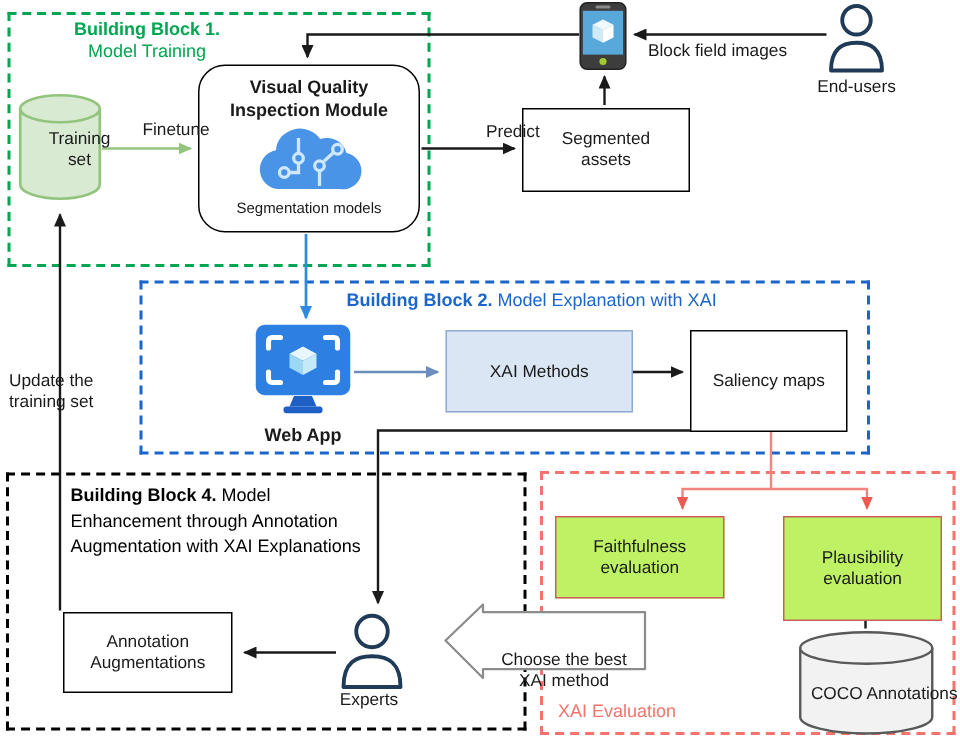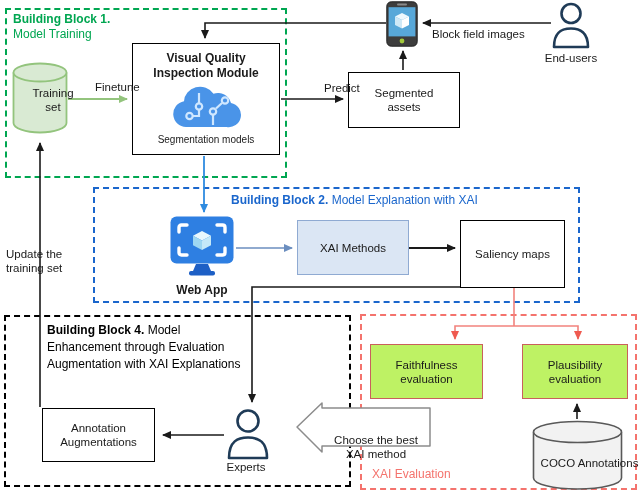--- a/index.html
+++ b/index.html
@@ -40,33 +40,33 @@
 </head>
 <body>
 
 <div id="stage">
 
   <div class="bb green" style="left:5px; top:8px; width:282px; height:170px;"></div>
   <div class="bb blue" style="left:93px; top:187px; width:487px; height:116px;"></div>
   <div class="bb red" style="left:360px; top:314px; width:277px; height:176px;"></div>
   <div class="bb" style="left:4px; top:315px; width:347px; height:172px;"></div>
 
-  <div class="bb-label" style="left:13px; top:12px; color:#00a651; width:170px;">
+  <div class="bb-label" style="left:13px; top:12px; color:#00a651; width:170px;text-align:center;">
     <b>Building Block 1.</b><br>
     <span>Model Training</span>
   </div>
   <div class="bb-label" style="left:231px; top:193px; color:#1a66cc; width:360px;">
     <b>Building Block 2.</b><span> Model Explanation with XAI</span>
   </div>
   <div class="bb-label" style="left:372px; top:452px; color:#f4554e; width:180px;">
     <br>
     <span style="color:#f4736d;">XAI Evaluation</span>
   </div>
   <div class="bb-label" style="left:47px; top:322px; color:#000; width:205px; line-height:17px;">
-    <b>Building Block 4.</b><span> Model Enhancement through Evaluation Augmentation with XAI Explanations</span>
+    <b>Building Block 4.</b><span> Model Enhancement through Annotation Augmentation with XAI Explanations</span>
   </div>
 
   <svg class="layer" width="640" height="493" viewBox="0 0 640 493">
     <defs>
       <marker id="mk-black" markerWidth="9" markerHeight="8" refX="8" refY="4" orient="auto" markerUnits="userSpaceOnUse">
         <path d="M0,0 L9,4 L0,8 Z" fill="#1a1a1a"></path>
       </marker>
       <marker id="mk-green" markerWidth="9" markerHeight="8" refX="8" refY="4" orient="auto" markerUnits="userSpaceOnUse">
         <path d="M0,0 L9,4 L0,8 Z" fill="#93c47d"></path>
       </marker>
@@ -113,21 +113,21 @@
   </svg>
 
   <div class="icon-wrap" style="left:12px; top:62px;">
     <svg width="56" height="72" viewBox="0 0 56 72">
       <path d="M1.5,10.5 V61 A26.5,9.5 0 0 0 54.5,61 V10.5" fill="#d9ead3" stroke="#93c47d" stroke-width="1.8"></path>
       <ellipse cx="28" cy="10.5" rx="26.5" ry="9" fill="#d9ead3" stroke="#93c47d" stroke-width="1.8"></ellipse>
     </svg>
   </div>
   <div class="cyl-text" style="left:25px; top:74px; width:56px; height:52px;">Training set</div>
 
-  <div class="node" style="left:132px; top:43px; width:148px; height:112px; flex-direction:column; justify-content:space-between;">
+  <div class="node" style="left:132px; top:43px; width:148px; height:112px; flex-direction:column; justify-content:space-between;border-radius:18px;">
     <div class="vqim-title">Visual Quality Inspection Module</div>
     <span class="icon-inline">
       <svg width="74" height="46" viewBox="0 0 74 46">
         <path d="M17,44 a13,13 0 0 1 -2,-25.8 a16,15 0 0 1 29.5,-7.5 a13.5,13.5 0 0 1 17.5,9.3 a11.5,11.5 0 0 1 -4.5,24 Z" fill="#4a94e8"></path>
         <g stroke="#cfe7ff" stroke-width="2.2" fill="none">
           <path d="M30,10 V20"></path>
             <circle cx="30" cy="23.5" r="3.2" fill="none"></circle>
           <path d="M30,27 V33 H24"></path>
             <circle cx="20.5" cy="33" r="3.2"></circle>
           <path d="M44,42 V32"></path>
@@ -180,32 +180,32 @@
       </g>
       <polygon points="32,15 41,19.8 32,24.5 23,19.8" fill="#e8f7fd"></polygon>
       <polygon points="23,19.8 32,24.5 32,34 23,29.2" fill="#9ed7f2"></polygon>
       <polygon points="32,24.5 41,19.8 41,29.2 32,34" fill="#c5e9f8"></polygon>
       <path d="M26,48 H38 L41,55 H23 Z" fill="#1d5fc5"></path>
       <rect x="19" y="55" width="26" height="4.5" rx="2" fill="#1d5fc5"></rect>
     </svg>
   </div>
   <div class="caption bold" style="left:168px; top:283px; width:68px;">Web App</div>
 
-  <div class="node lightblue" style="left:297px; top:220px; width:112px; height:55px;">
+  <div class="node lightblue" style="left:297px; top:220px; width:125px; height:55px;">
     <span>XAI Methods</span>
   </div>
 
   <div class="node" style="left:460px; top:220px; width:105px; height:68px;">
     <span>Saliency maps</span>
   </div>
 
   <div class="node pink" style="left:370px; top:344px; width:113px; height:55px;">
     <span>Faithfulness evaluation</span>
   </div>
-  <div class="node pink" style="left:522px; top:344px; width:106px; height:55px;">
+  <div class="node pink" style="left:522px; top:344px; width:106px; height:70px;">
     <span>Plausibility evaluation</span>
   </div>
 
   <div class="icon-wrap" style="left:532px; top:420px;">
     <svg width="91" height="71" viewBox="0 0 91 71">
       <path d="M1.5,12 V58 A44,11 0 0 0 89.5,58 V12" fill="#f2f2f2" stroke="#595959" stroke-width="1.6"></path>
       <ellipse cx="45.5" cy="12" rx="44" ry="10.5" fill="#f2f2f2" stroke="#595959" stroke-width="1.6"></ellipse>
     </svg>
   </div>
   <div class="cyl-text" style="left:532px; top:440px; width:115px; height:46px;">COCO Annotations</div>

